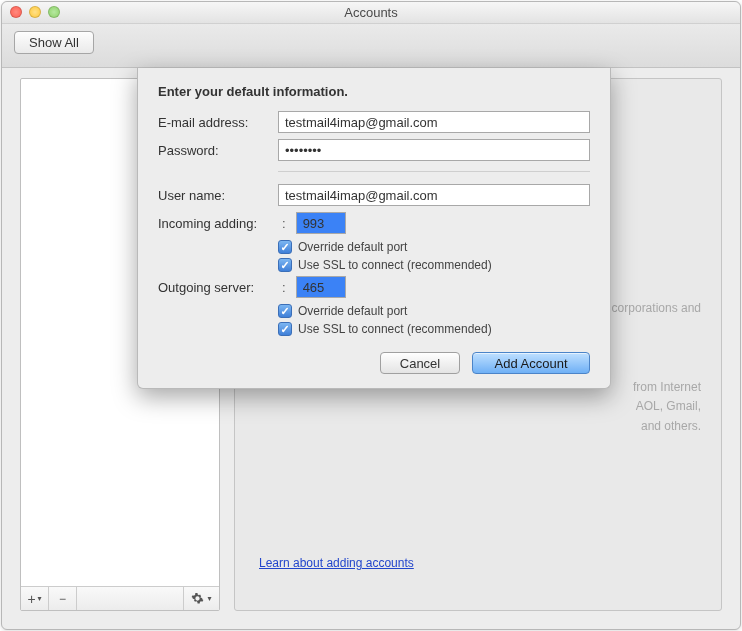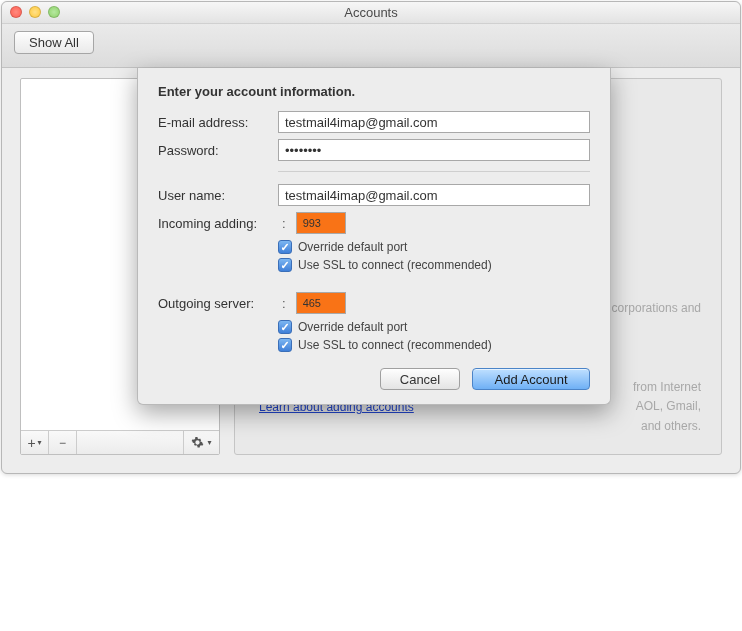--- a/index.html
+++ b/index.html
@@ -6,21 +6,21 @@
 body {
   font-family: "Lucida Grande", "Helvetica Neue", Arial, sans-serif;
   font-size: 13px;
   background: #fff;
   width: 742px;
   height: 631px;
   overflow: hidden;
 }
 .window {
   width: 740px;
-  height: 473px;
+  height: 629px;
   margin: 1px;
   background: #ededed;
   border: 1px solid #b7b7b7;
   border-radius: 6px;
   position: relative;
   box-shadow: 0 1px 4px rgba(0,0,0,0.15);
 }
 .titlebar {
   height: 22px;
   background: linear-gradient(#f6f6f6, #e3e3e3);
@@ -162,23 +162,23 @@
 }
 .txt.focused {
   outline: none;
   border: 1px solid #6ea9df;
   box-shadow: 0 0 0 3px rgba(100,160,230,0.55);
 }
 .port {
   width: 50px;
   height: 22px;
   border: 1px solid #a8a8a8;
-  background: #f97316;
+  background: #3b82f6;
   padding: 0 6px;
-  font-size: 11px;
+  font-size: 13px;
   color: #333;
   font-family: inherit;
   margin-left: 6px;
 }
 .colon { margin: 0 4px; color: #555; }
 .chk-row {
   display: flex;
   align-items: center;
   margin-left: 120px;
   margin-bottom: 4px;
@@ -303,21 +303,21 @@
         <div style="height:60px"></div>
         <div style="text-align:right"><span>from Internet</span></div>
         <div style="text-align:right"><span>AOL, Gmail,</span></div>
         <div style="text-align:right"><span>and others.</span></div>
       </div>
       <a class="learn-link">Learn about adding accounts</a>
     </div>
   </div>
 
   <div class="sheet">
-    <div class="sheet-title">Enter your account information.</div>
+    <div class="sheet-title">Enter your default information.</div>
 
     <div class="form-row">
       <div class="lbl">E-mail address:</div>
       <input class="txt" value="testmail4imap@gmail.com" style="">
     </div>
 
     <div class="form-row">
       <div class="lbl">Password:</div>
       <input class="txt" value="••••••••" style="">
     </div>
@@ -338,21 +338,21 @@
     </div>
     <div class="chk-row">
       <span class="chkbox checked"></span>
       <span>Override default port</span>
     </div>
     <div class="chk-row">
       <span class="chkbox checked"></span>
       <span>Use SSL to connect (recommended)</span>
     </div>
 
-    <div class="form-row" style="margin-top:20px">
+    <div class="form-row" style="margin-top:4px">
       <div class="lbl">Outgoing server:</div>
       <span class="colon">:</span>
       <input class="port" value="465" style="">
     </div>
     <div class="chk-row">
       <span class="chkbox checked"></span>
       <span>Override default port</span>
     </div>
     <div class="chk-row">
       <span class="chkbox checked"></span>

